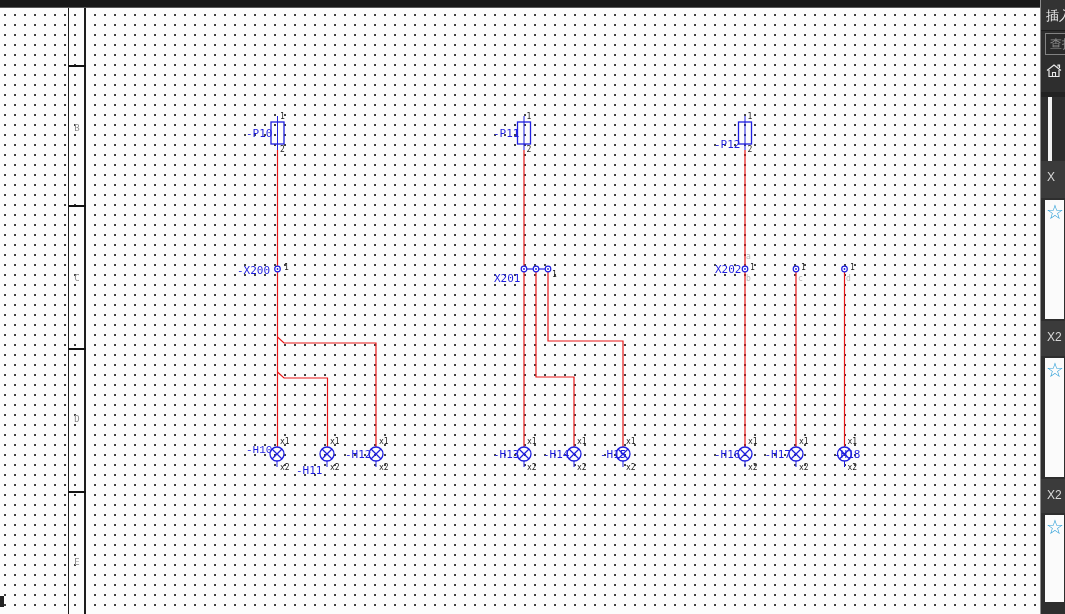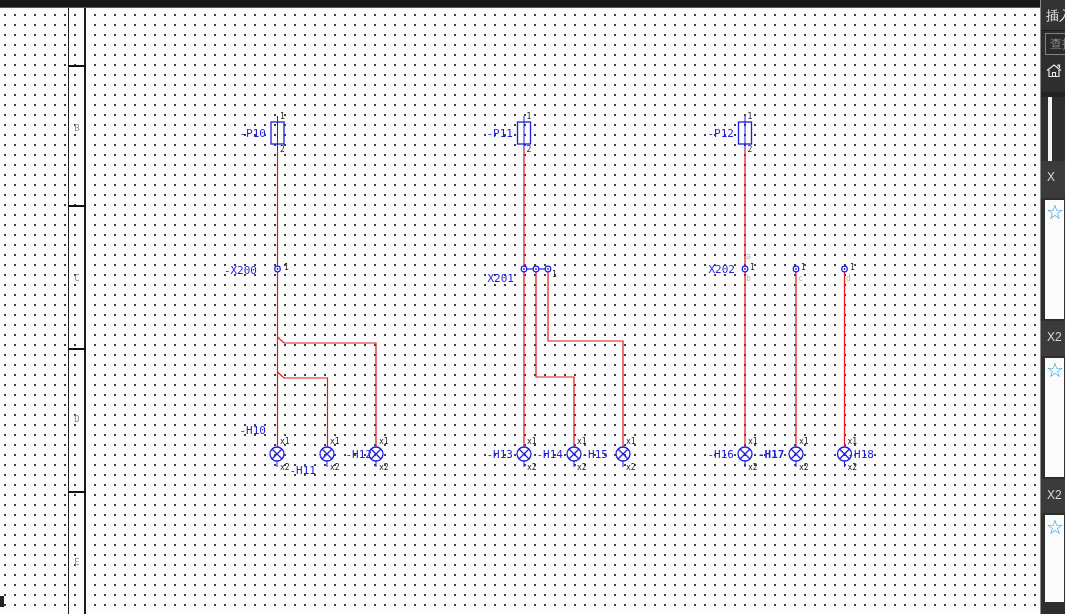--- a/index.html
+++ b/index.html
@@ -14,21 +14,21 @@
           background-size:10px 10px;background-position:0 0;}
   
   .vline{position:absolute;top:7px;height:607px;background:#1c1c1c;}
   .tick{position:absolute;left:68px;width:18px;height:2px;background:#111;}
   .rowletter{position:absolute;left:70px;width:14px;text-align:center;
              font:9px "DejaVu Sans Mono",monospace;color:#8a8a8a;}
   .notch{position:absolute;left:0;top:596px;width:4px;height:11px;background:#222;}
   svg.schem{position:absolute;left:0;top:0;}
   
   .lbl{position:absolute;font:11px "DejaVu Sans Mono",monospace;color:#1e1ee0;
-       white-space:nowrap;width:36px;text-align:right;}
+       white-space:nowrap;width:36px;margin-left:16px;}
   .pin{position:absolute;font:8px "DejaVu Sans Mono",monospace;color:#1c1c1c;white-space:nowrap;}
   .aux{position:absolute;font:8px "DejaVu Sans Mono",monospace;color:#b5b5b5;white-space:nowrap;}
   
   .sidebar{position:absolute;left:1040px;top:0;width:25px;height:614px;
            background:#2e2e2e;border-left:1px solid #8d8d8d;box-sizing:border-box;z-index:10;}
   .sb-titlebar{position:absolute;left:0;top:0;width:25px;height:30px;background:#333;
                border-bottom:1px solid #1d1d1d;}
   .sb-title{position:absolute;left:5px;top:7px;font-size:13px;color:#ececec;white-space:nowrap;}
   .sb-search{position:absolute;left:4px;top:33px;width:30px;height:20px;
              border:1px solid #828282;background:#2a2a2a;color:#8f8f8f;
@@ -149,66 +149,66 @@
         <g>
           <circle cx="844.5" cy="454" r="7"></circle>
             <path d="M839.5 449 L849.5 459 M849.5 449 L839.5 459"></path>
             <line x1="844.5" y1="461" x2="844.5" y2="467" stroke-width="1"></line>
         </g>
       </g>
     </svg>
 
     <span class="lbl" style="left:230px;top:127px;">-P10</span>
     <span class="lbl" style="left:477px;top:127px;">-P11</span>
-    <span class="lbl" style="left:698px;top:127px;">-P12</span>
+    <span class="lbl" style="left:698px;top:138px;">-P12</span>
     <span class="pin" style="left:280px;top:112px;">1</span>
     <span class="pin" style="left:280px;top:145px;">2</span>
     <span class="pin" style="left:526.5px;top:112px;">1</span>
     <span class="pin" style="left:526.5px;top:145px;">2</span>
     <span class="pin" style="left:747.5px;top:112px;">1</span>
     <span class="pin" style="left:747.5px;top:145px;">2</span>
 
     <span class="lbl" style="left:221px;top:264px;">-X200</span>
     <span class="pin" style="left:284px;top:263px;">1</span>
     <span class="lbl" style="left:478px;top:272px;">X201</span>
     <span class="pin" style="left:552px;top:270px;">1</span>
     <span class="lbl" style="left:699px;top:263px;">X202</span>
     <span class="pin" style="left:750px;top:263px;">1</span>
     <span class="pin" style="left:801px;top:263px;">1</span>
     <span class="pin" style="left:850px;top:263px;">1</span>
     <span class="aux" style="left:746px;top:252px;">a</span>
     <span class="aux" style="left:746px;top:274px;">b</span>
     <span class="aux" style="left:798px;top:274px;">c</span>
     <span class="aux" style="left:846px;top:274px;">d</span>
 
-    <span class="lbl" style="left:230px;top:424px;">-H10</span>
+    <span class="lbl" style="left:230px;top:444px;font-family:Liberation Mono, monospace;">-H10</span>
     <span class="pin" style="left:280px;top:437px;">x1</span>
     <span class="pin" style="left:280px;top:463px;">x2</span>
     <span class="lbl" style="left:280px;top:464px;">-H11</span>
     <span class="pin" style="left:330px;top:437px;">x1</span>
     <span class="pin" style="left:330px;top:463px;">x2</span>
-    <span class="lbl" style="left:336px;top:448px;">-H12</span>
+    <span class="lbl" style="left:329px;top:448px;">-H12</span>
     <span class="pin" style="left:379px;top:437px;">x1</span>
     <span class="pin" style="left:379px;top:463px;">x2</span>
     <span class="lbl" style="left:477px;top:448px;">-H13</span>
     <span class="pin" style="left:527px;top:437px;">x1</span>
     <span class="pin" style="left:527px;top:463px;">x2</span>
     <span class="lbl" style="left:527px;top:448px;">-H14</span>
     <span class="pin" style="left:577px;top:437px;">x1</span>
     <span class="pin" style="left:577px;top:463px;">x2</span>
-    <span class="lbl" style="left:572px;top:448px;">-H15</span>
+    <span class="lbl" style="left:584px;top:448px;">-H15</span>
     <span class="pin" style="left:626px;top:437px;">x1</span>
     <span class="pin" style="left:626px;top:463px;">x2</span>
     <span class="lbl" style="left:698px;top:448px;">-H16</span>
     <span class="pin" style="left:748px;top:437px;">x1</span>
     <span class="pin" style="left:748px;top:463px;">x2</span>
-    <span class="lbl" style="left:748.5px;top:448px;font-weight:bold;">-H17</span>
+    <span class="lbl" style="left:748.5px;top:448px;">-H17</span>
     <span class="pin" style="left:799px;top:437px;">x1</span>
     <span class="pin" style="left:799px;top:463px;">x2</span>
-    <span class="lbl" style="left:838px;top:448px;">-H18</span>
+    <span class="lbl" style="left:818px;top:448px;">-H18</span>
     <span class="pin" style="left:847.5px;top:437px;">x1</span>
     <span class="pin" style="left:847.5px;top:463px;">x2</span>
   </div>
 
   <div class="topbar"></div>
 
   <div class="sidebar">
     <div class="sb-titlebar">
       <span class="sb-title">插入</span>
     </div>

